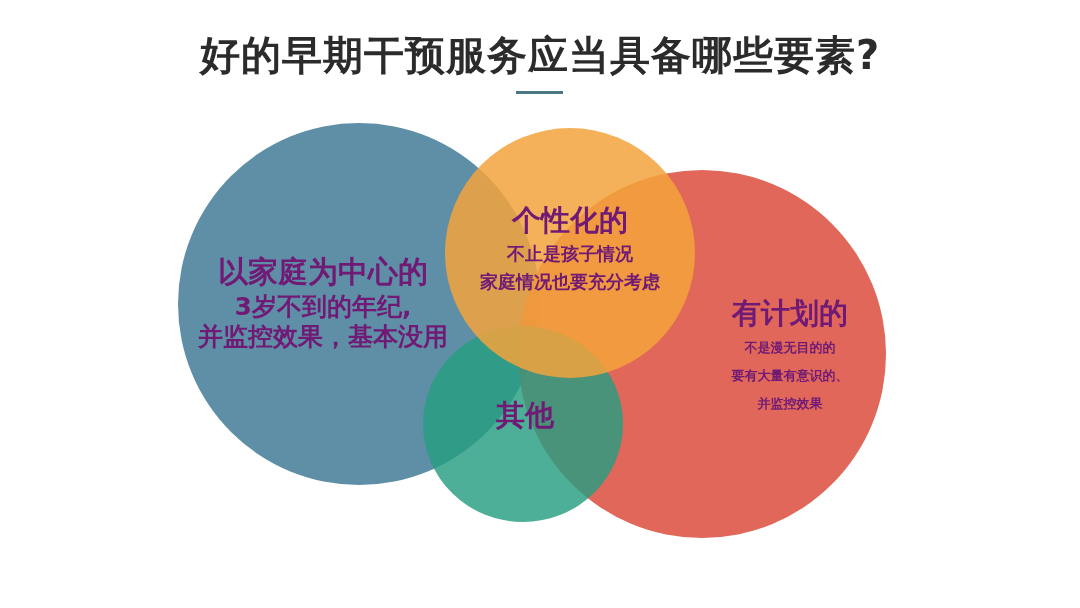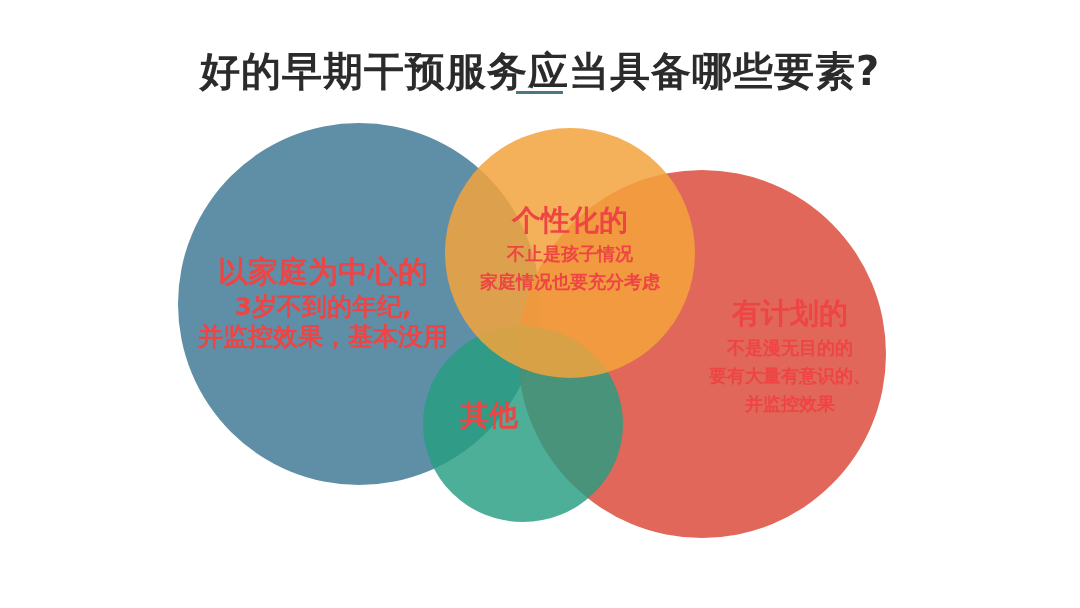--- a/index.html
+++ b/index.html
@@ -1,37 +1,37 @@
 <!DOCTYPE html>
 <html><head>
 <meta charset="utf-8">
 <style>
   html, body { margin:0; padding:0; }
   body { width:1080px; height:608px; background:#ffffff; position:relative; overflow:hidden;
          font-family: "DejaVu Sans", "Liberation Sans", sans-serif; }
-  .title { position:absolute; left:0; top:44px; width:1080px; text-align:center;
+  .title { position:absolute; left:0; top:28px; width:1080px; text-align:center;
            font-size:40px; font-weight:bold; color:#2b2b2b; letter-spacing:1px; }
   .title-rule { position:absolute; left:516px; top:91px; width:47px; height:3px; background:#4a7784; }
   .circle { position:absolute; border-radius:50%; }
   .c-blue   { left:178px; top:123px; width:362px; height:362px; background:#5f8fa6; }
   .c-red    { left:518px; top:170px; width:368px; height:368px; background:rgba(222,95,80,0.95); }
   .c-green  { left:423px; top:326px; width:200px; height:196px; background:rgba(38,158,128,0.82); }
   .c-orange { left:445px; top:128px; width:250px; height:250px; background:rgba(243,163,60,0.85); }
-  .label { position:absolute; color:#ef4444; white-space:nowrap; }
+  .label { position:absolute; color:#701a75; white-space:nowrap; }
   .head { font-weight:bold; }
   .blue-text { left:198px; top:252px;text-align:center; }
   .blue-text .head { font-size:30px; line-height:40px; }
   .blue-text .sub { font-size:25px; line-height:30px; font-weight:bold; }
   .orange-text { left:445px; top:200px; width:250px; text-align:center; }
   .orange-text .head { font-size:29px; line-height:40px; }
   .orange-text .sub { font-size:18px; line-height:28px; font-weight:bold; }
   .red-text { left:680px; top:284px; width:220px; text-align:center; }
   .red-text .head { font-size:29px; line-height:42px;margin-top:8px; }
-  .red-text .sub { font-size:18px; line-height:28px; font-weight:bold; }
-  .green-text { left:460px; top:396px; width:130px; text-align:left; font-size:29px; font-weight:bold; }
+  .red-text .sub { font-size:13px; line-height:28px; font-weight:bold; }
+  .green-text { left:460px; top:396px; width:130px; text-align:center; font-size:29px; font-weight:bold; }
 </style>
 </head>
 <body>
 
 <div class="title">好的早期干预服务应当具备哪些要素?</div>
 <div class="title-rule"></div>
 
 <div class="circle c-blue"></div>
 <div class="circle c-red"></div>
 <div class="circle c-green"></div>

